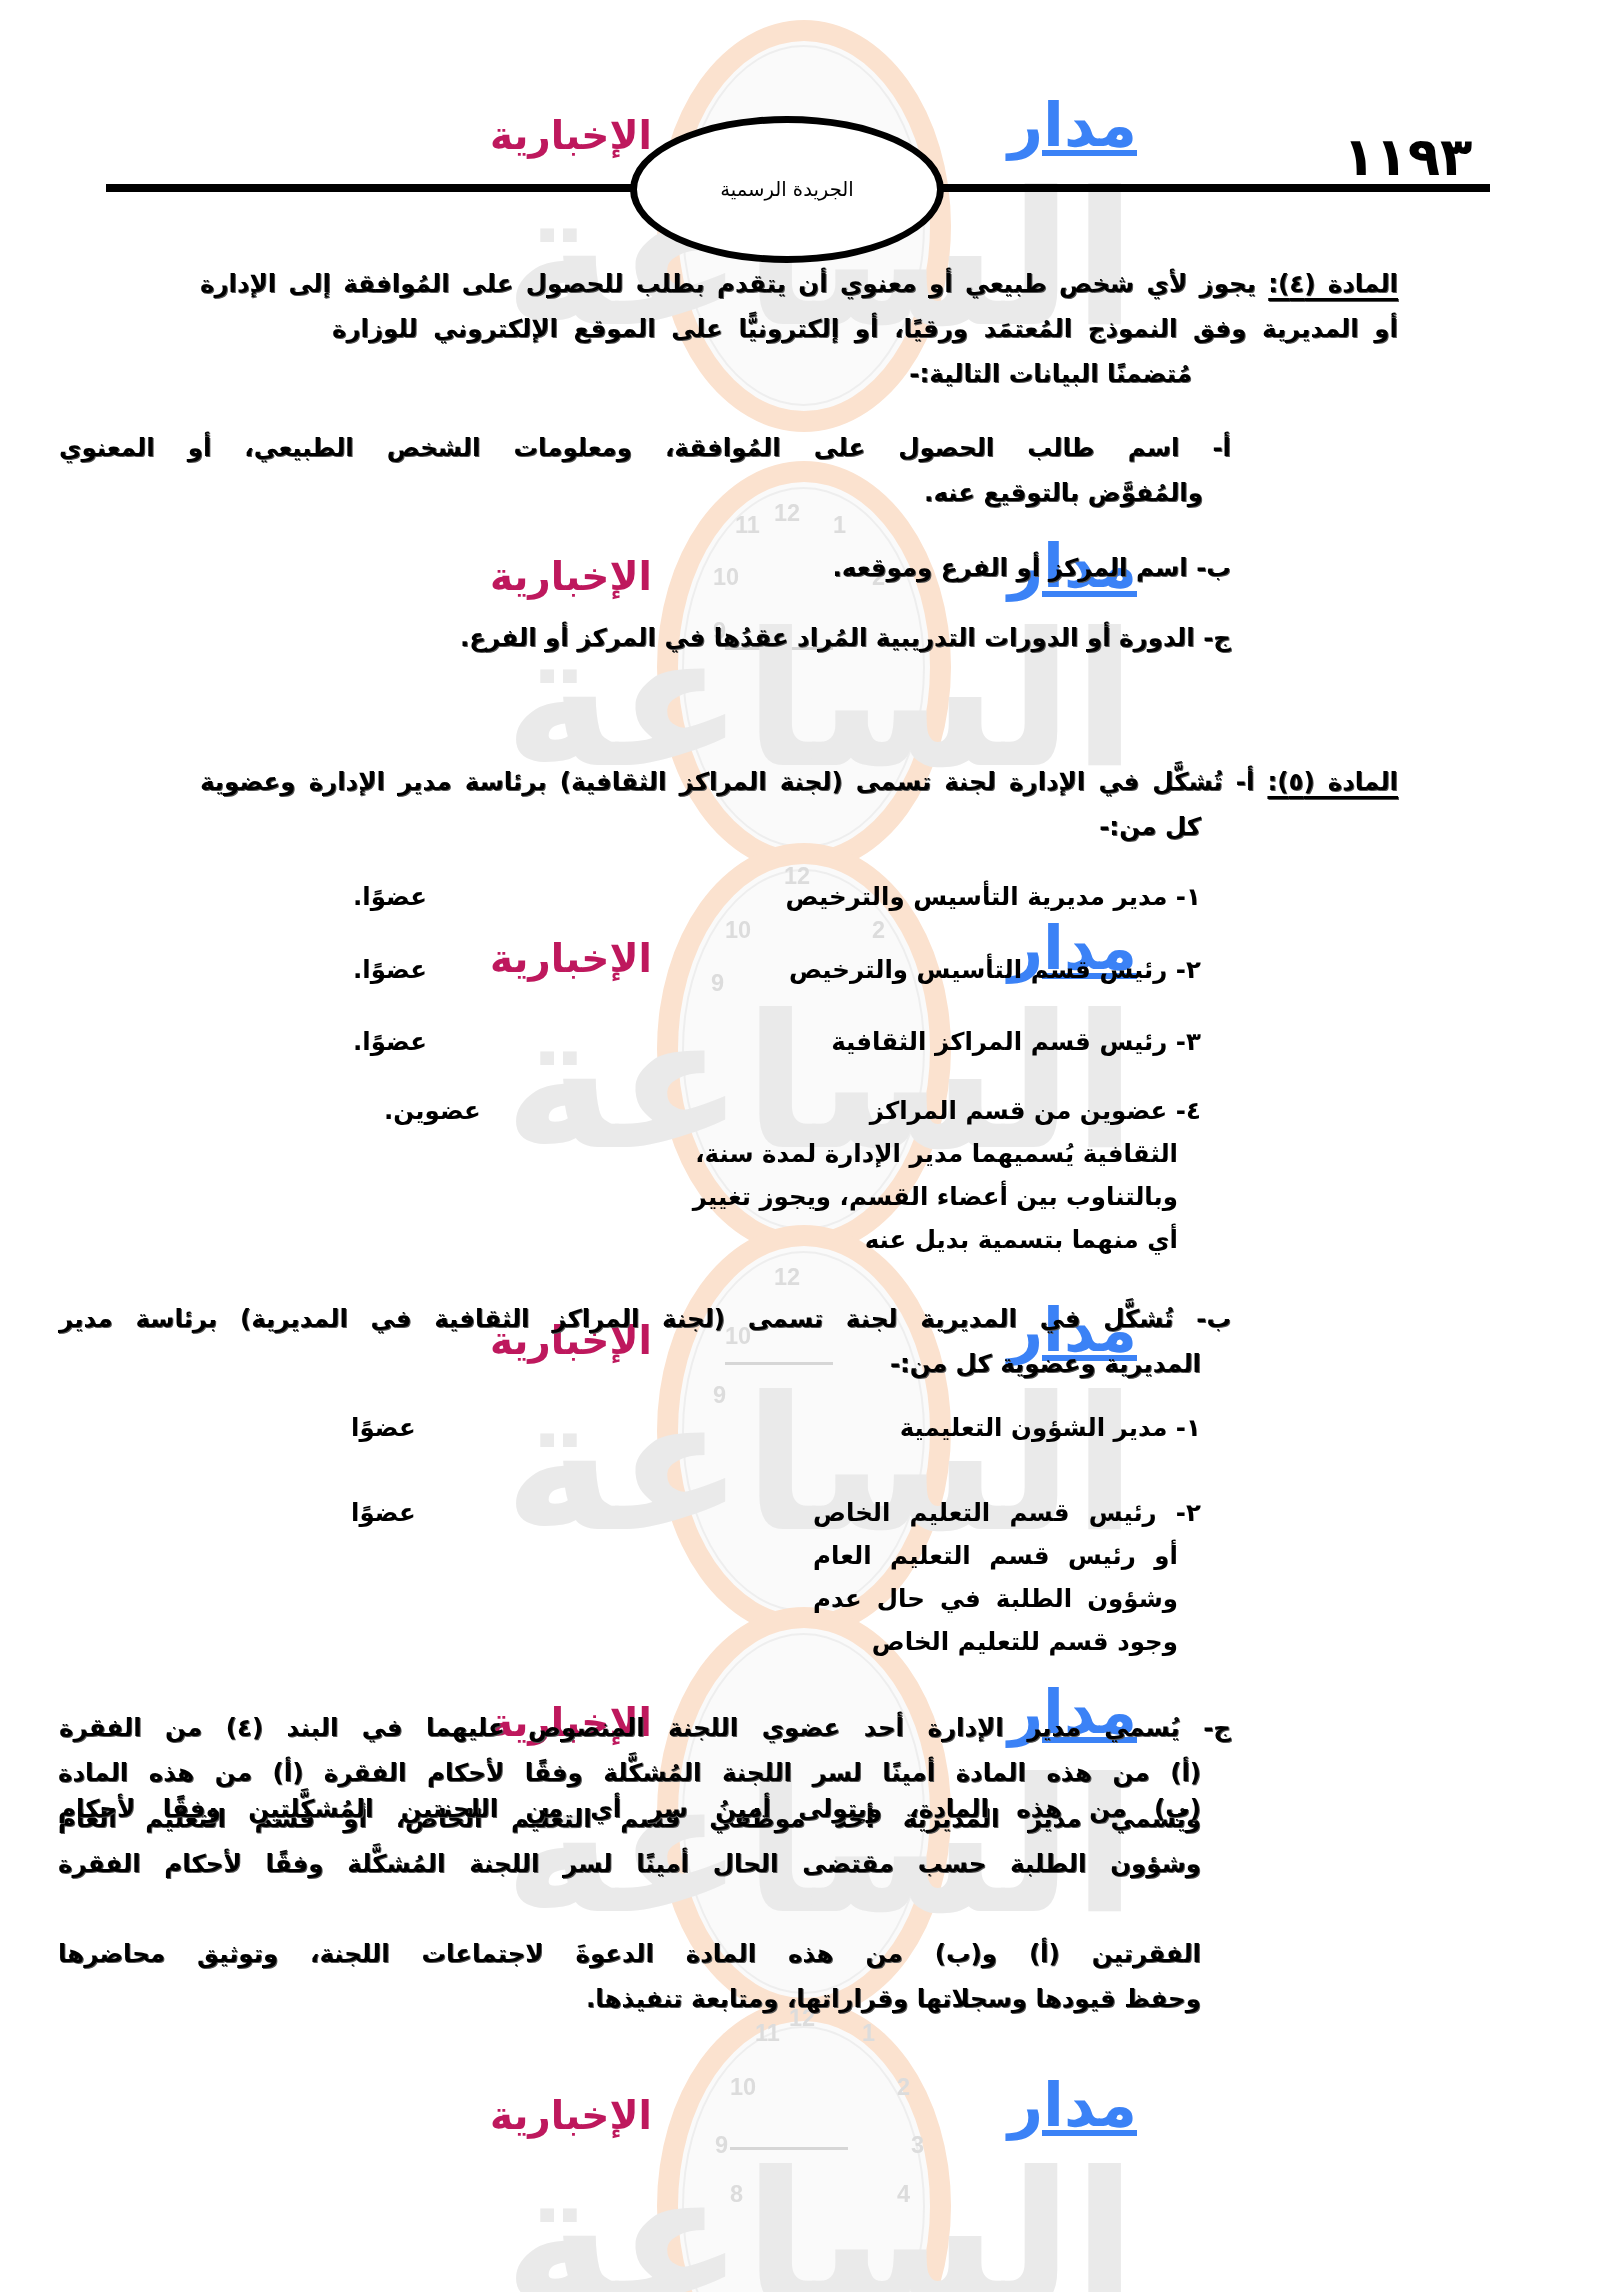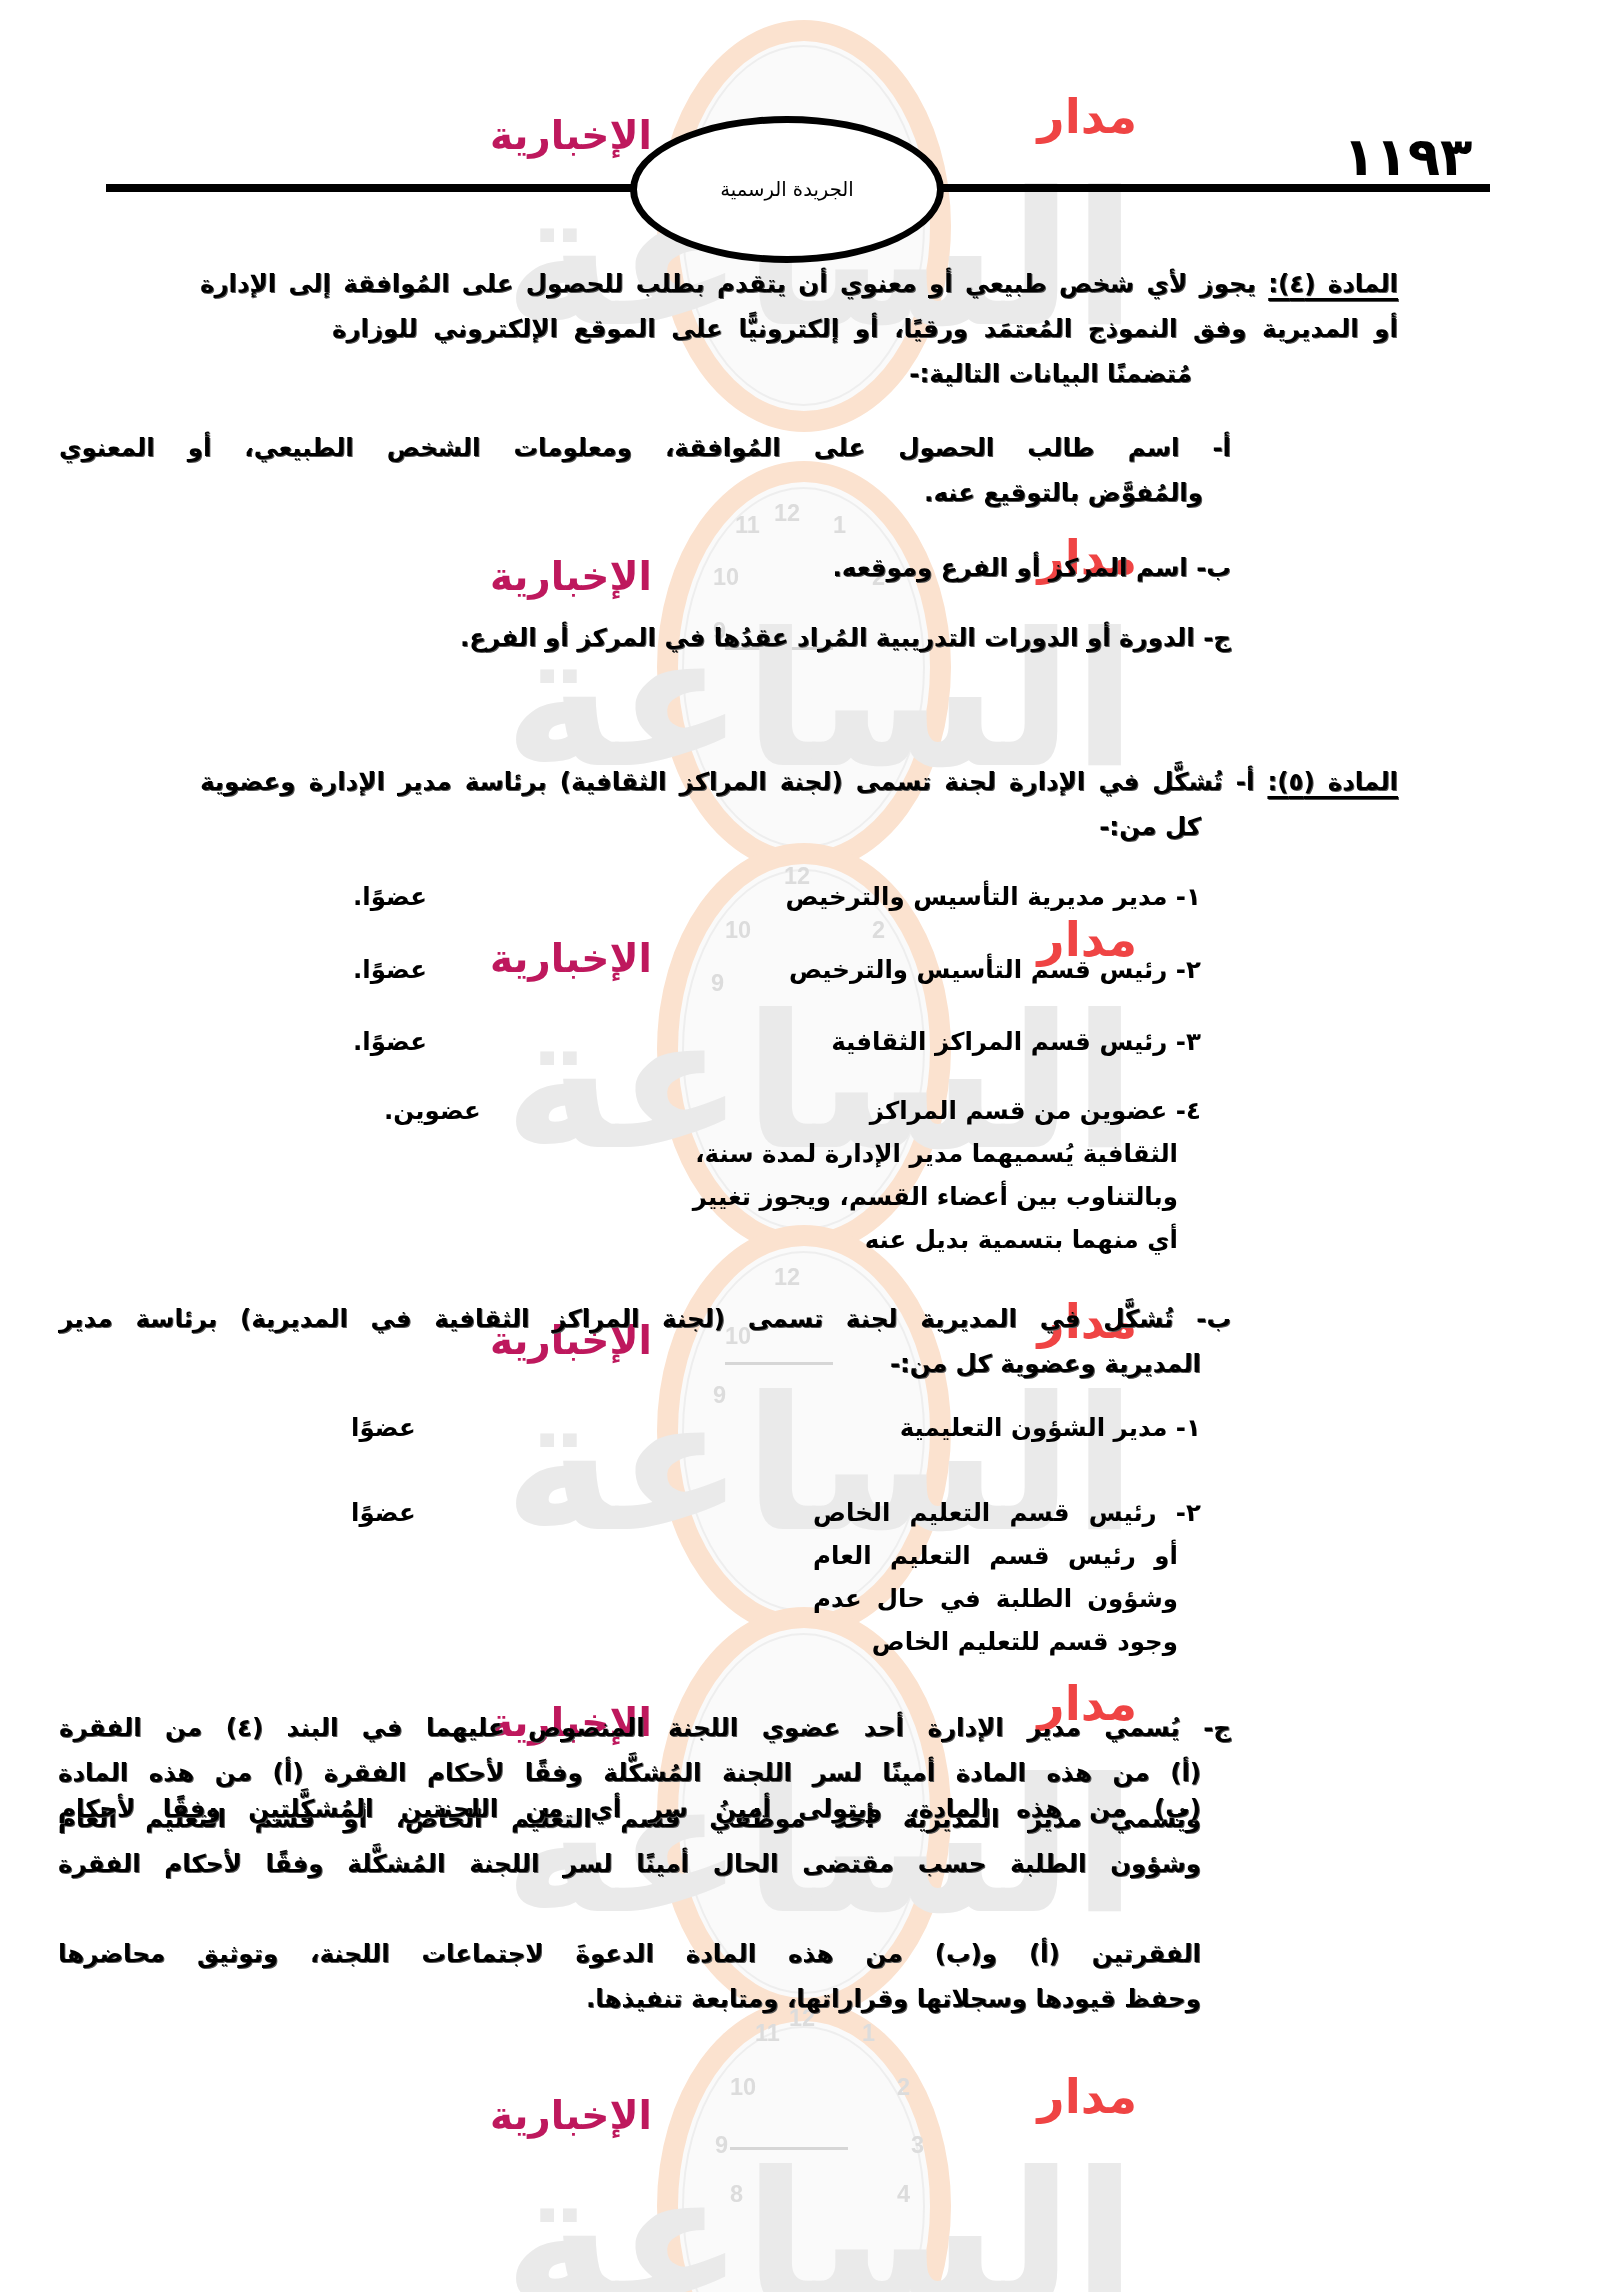--- a/index.html
+++ b/index.html
@@ -9,21 +9,21 @@
     
     .wm { position: absolute; width: 686px; height: 412px; pointer-events: none; }
     .wm .ring { position: absolute; left: 167px; top: 0; width: 294px; height: 412px; border-radius: 50%;
       border: 21.6px solid #fbe2cf; background: #fafafa; }
     .wm .ring-inner { position: absolute; left: 192px; top: 25.5px; width: 243px; height: 361px; border-radius: 50%;
       border: 2px solid #eeeeee; }
     .wm .num { position: absolute; font-family: "Liberation Sans", sans-serif; font-weight: bold; font-size: 23.5px; color: #dcdcdc; }
     .wm .brand1 { position: absolute; left: 0; top: 93px; font-family: "DejaVu Sans", sans-serif; font-weight: bold;
       font-size: 39px; color: #be185d; }
     .wm .brand2 { position: absolute; right: 39px; top: 69px; font-family: "DejaVu Sans", sans-serif; font-weight: bold;
-      font-size: 47px; color: #ef4444; }
+      font-size: 61px; color: #3b82f6; text-decoration: underline; }
     .wm .brand3 { position: absolute; left: 19.6px; top: 147px; width: 627px; text-align: center; font-family: "DejaVu Sans", sans-serif;
       font-weight: bold; font-size: 186px; color: #eaeaea; line-height: 1; }
     .wm .hand { position: absolute; background: #d6d6d6; }
 
     
     .header-rule { position: absolute; left: 106px; top: 184px; width: 1384px; height: 7.8px; background: #000; }
     .header-ellipse { position: absolute; left: 630px; top: 116px; width: 314px; height: 147px; border: 7.8px solid #000;
       border-radius: 50%; background: #fff; display: flex; align-items: center; justify-content: center; }
     .header-title { font-family: "DejaVu Sans", sans-serif; font-size: 19.6px; color: #000; }
     .page-number { position: absolute; left: 1343px; top: 129px; font-family: "DejaVu Sans", sans-serif; font-size: 53px;

